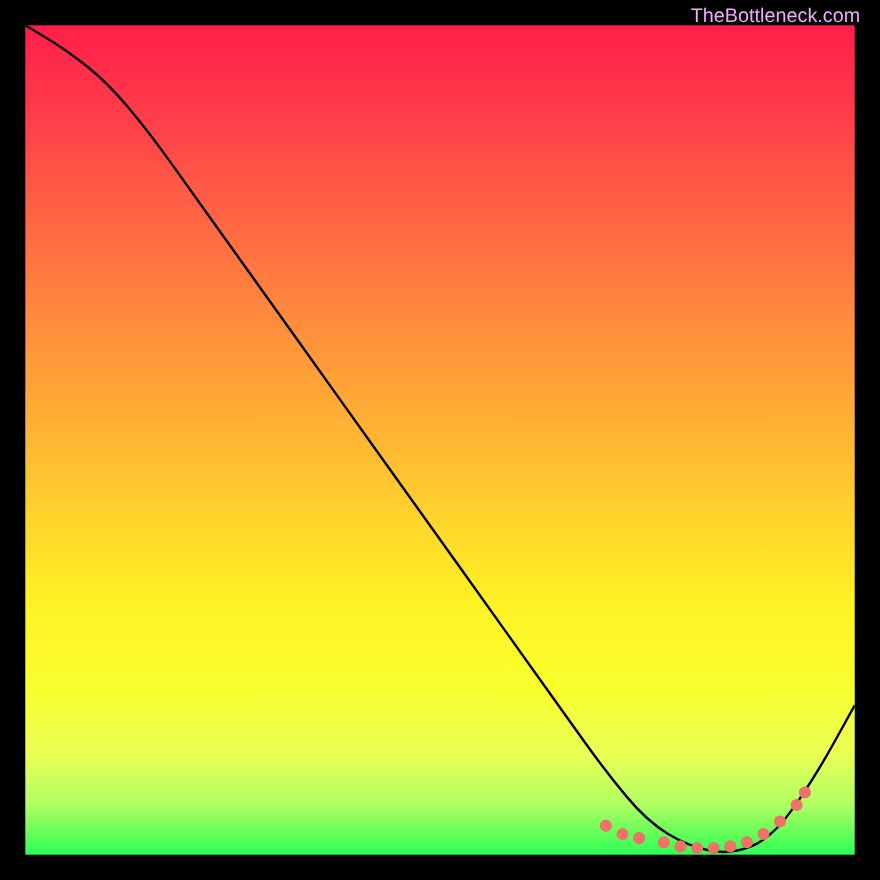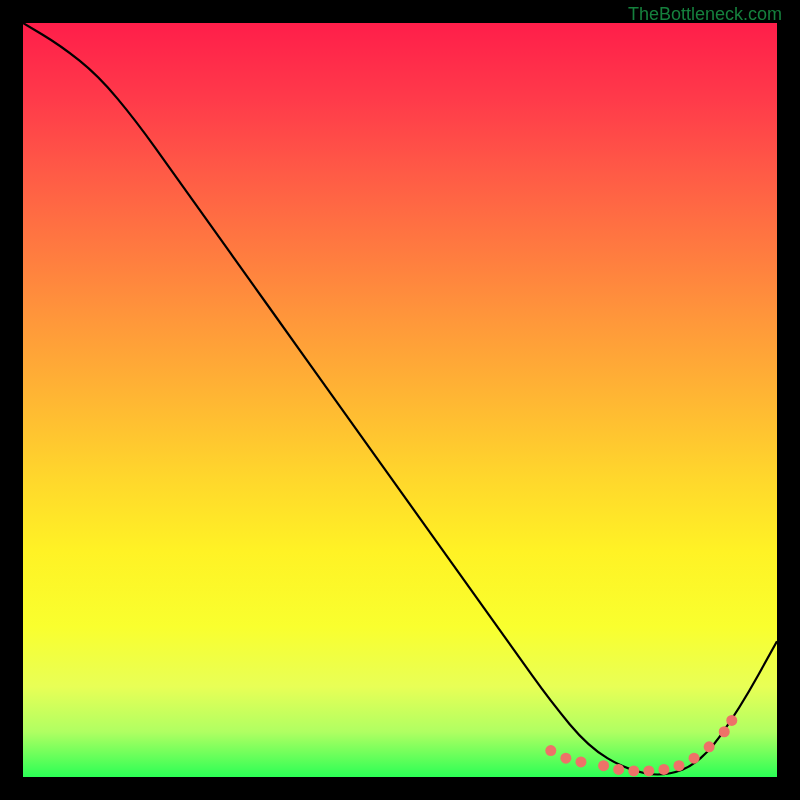--- a/index.html
+++ b/index.html
@@ -7,21 +7,21 @@
     width: 800px;
     height: 800px;
     background: #000;
     position: relative;
     font-family: Arial, sans-serif;
   }
   .watermark {
     position: absolute;
     top: 4px;
     right: 18px;
-    color: #15803d;
+    color: #f0abfc;
     font-size: 18px;
     font-weight: 500;
     z-index: 10;
   }
   .plot-area {
     position: absolute;
     left: 23px;
     top: 23px;
     width: 754px;
     height: 754px;

